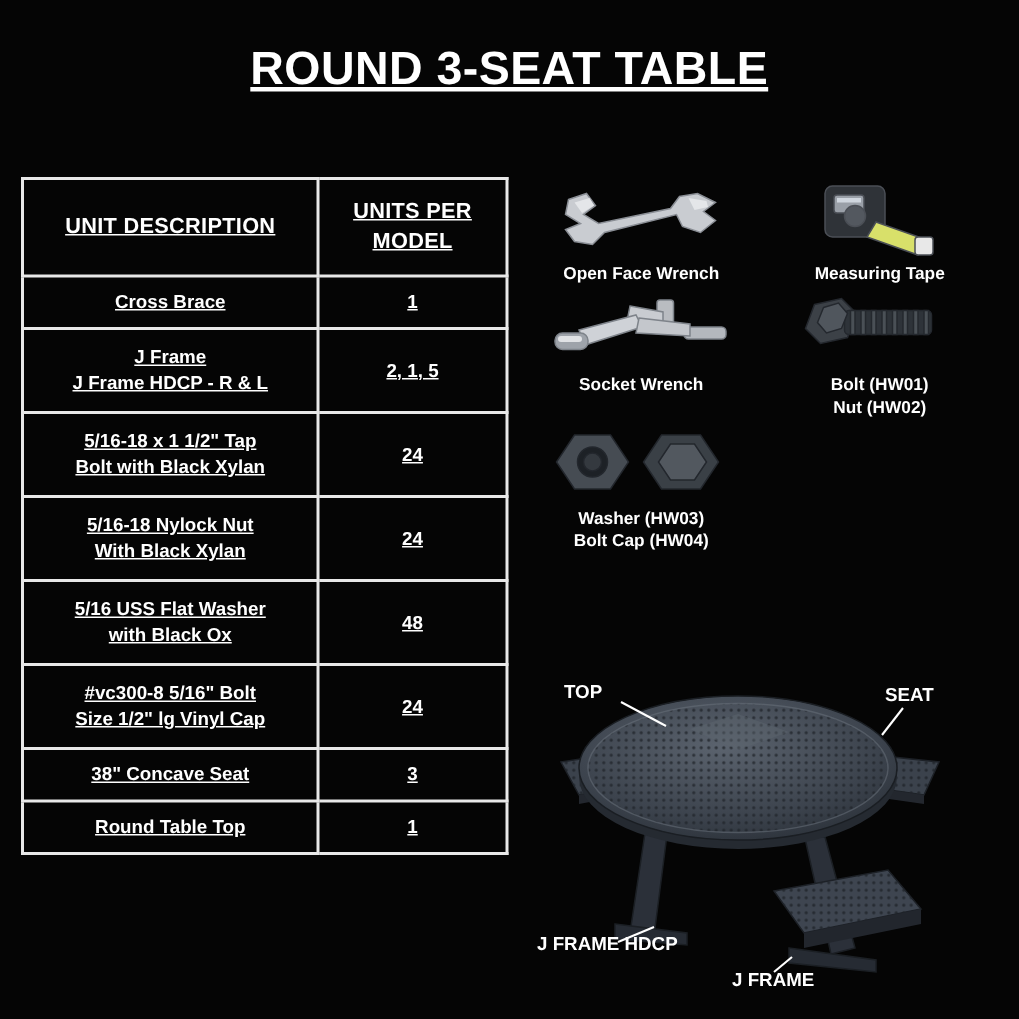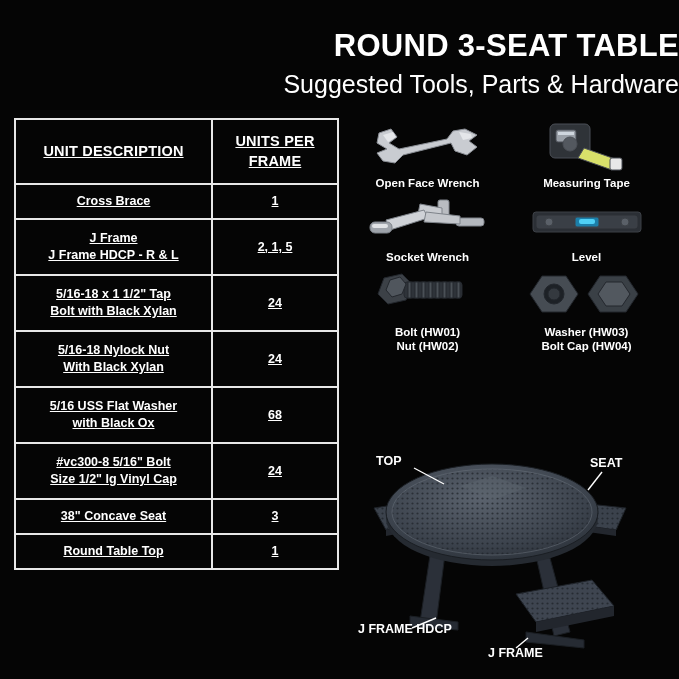--- a/index.html
+++ b/index.html
@@ -6,21 +6,21 @@
   html, body {
     width: 679px; height: 679px;
     background: #000;
     font-family: "Liberation Sans", sans-serif;
     color: #fff;
     overflow: hidden;
   }
   .page { position: relative; width: 679px; height: 679px; background:#050505; }
 
   
-  .header { padding-top: 28px; text-align: right; }
+  .header { padding-top: 28px; text-align: center; text-decoration: underline; }
   .title {
     font-size: 31px;
     font-weight: bold;
     letter-spacing: 0.3px;
     color: #ffffff;
   }
   .subtitle {
     margin-top: 6px;
     font-size: 25px;
     font-weight: normal;
@@ -115,33 +115,32 @@
 
   svg { display: block; }
 </style>
 </head>
 <body>
 
 <div class="page">
 
   <div class="header">
     <div class="title">ROUND 3-SEAT TABLE</div>
-    <div class="subtitle">Suggested Tools, Parts &amp; Hardware</div>
   </div>
 
   <div class="table-wrap">
     <table class="spec">
       <colgroup>
           <col class="c1">
           <col class="c2">
         </colgroup>
       <thead>
         <tr>
           <th>UNIT DESCRIPTION</th>
-          <th>UNITS PER FRAME</th>
+          <th>UNITS PER MODEL</th>
         </tr>
       </thead>
       <tbody>
         <tr class="short">
           <td class="desc multiline">Cross Brace</td>
           <td class="qty">1</td>
         </tr>
         <tr class="tall">
           <td class="desc multiline">J Frame<br>J Frame HDCP - R &amp; L</td>
           <td class="qty">2, 1, 5</td>
@@ -149,21 +148,21 @@
         <tr class="tall">
           <td class="desc multiline">5/16-18 x 1 1/2" Tap<br>Bolt with Black Xylan</td>
           <td class="qty">24</td>
         </tr>
         <tr class="tall">
           <td class="desc multiline">5/16-18 Nylock Nut<br>With Black Xylan</td>
           <td class="qty">24</td>
         </tr>
         <tr class="tall">
           <td class="desc multiline">5/16 USS Flat Washer<br>with Black Ox</td>
-          <td class="qty">68</td>
+          <td class="qty">48</td>
         </tr>
         <tr class="tall">
           <td class="desc multiline">#vc300-8 5/16" Bolt<br>Size 1/2" lg Vinyl Cap</td>
           <td class="qty">24</td>
         </tr>
         <tr class="short">
           <td class="desc multiline">38" Concave Seat</td>
           <td class="qty">3</td>
         </tr>
         <tr class="short">
@@ -216,35 +215,20 @@
               <rect x="2" y="24" width="22" height="11" rx="5" fill="#9ea3aa"></rect>
               <rect x="88" y="20" width="28" height="8" rx="3" fill="#b4b8be"></rect>
               <path d="M58 14 L92 18 L92 26 L56 24 Z" fill="#c4c7cc"></path>
             </g>
             <rect x="4" y="26" width="16" height="4" rx="2" fill="#e0e2e5"></rect>
           </svg>
         </div>
         <div class="cap">Socket Wrench</div>
       </div>
 
-      <div class="tool">
-        <div class="art">
-          <svg width="120" height="44" viewBox="0 0 120 44">
-            <g stroke="#3d4147" stroke-width="1">
-              <rect x="6" y="12" width="108" height="20" rx="3" fill="#2b2f35"></rect>
-              <rect x="10" y="16" width="100" height="12" rx="2" fill="#3a3f46"></rect>
-              <rect x="48" y="17" width="24" height="10" rx="2" fill="#1c7ea8"></rect>
-              <circle cx="22" cy="22" r="4" fill="#5a6068"></circle>
-              <circle cx="98" cy="22" r="4" fill="#5a6068"></circle>
-            </g>
-            <rect x="52" y="19" width="16" height="5" rx="2" fill="#4fd0f5"></rect>
-          </svg>
-        </div>
-        <div class="cap">Level</div>
-      </div>
 
       <div class="tool">
         <div class="art">
           <svg width="120" height="54" viewBox="0 0 120 54">
             <g stroke="#24282e" stroke-width="1">
               <path d="M16 8 L34 4 L44 14 L38 30 L20 34 L10 24 Z" fill="#3c4147"></path>
               <rect x="36" y="12" width="58" height="16" rx="3" fill="#2e3339"></rect>
               <g fill="#4a5056">
                 <rect x="40" y="12" width="3" height="16"></rect>
                 <rect x="47" y="12" width="3" height="16"></rect>

